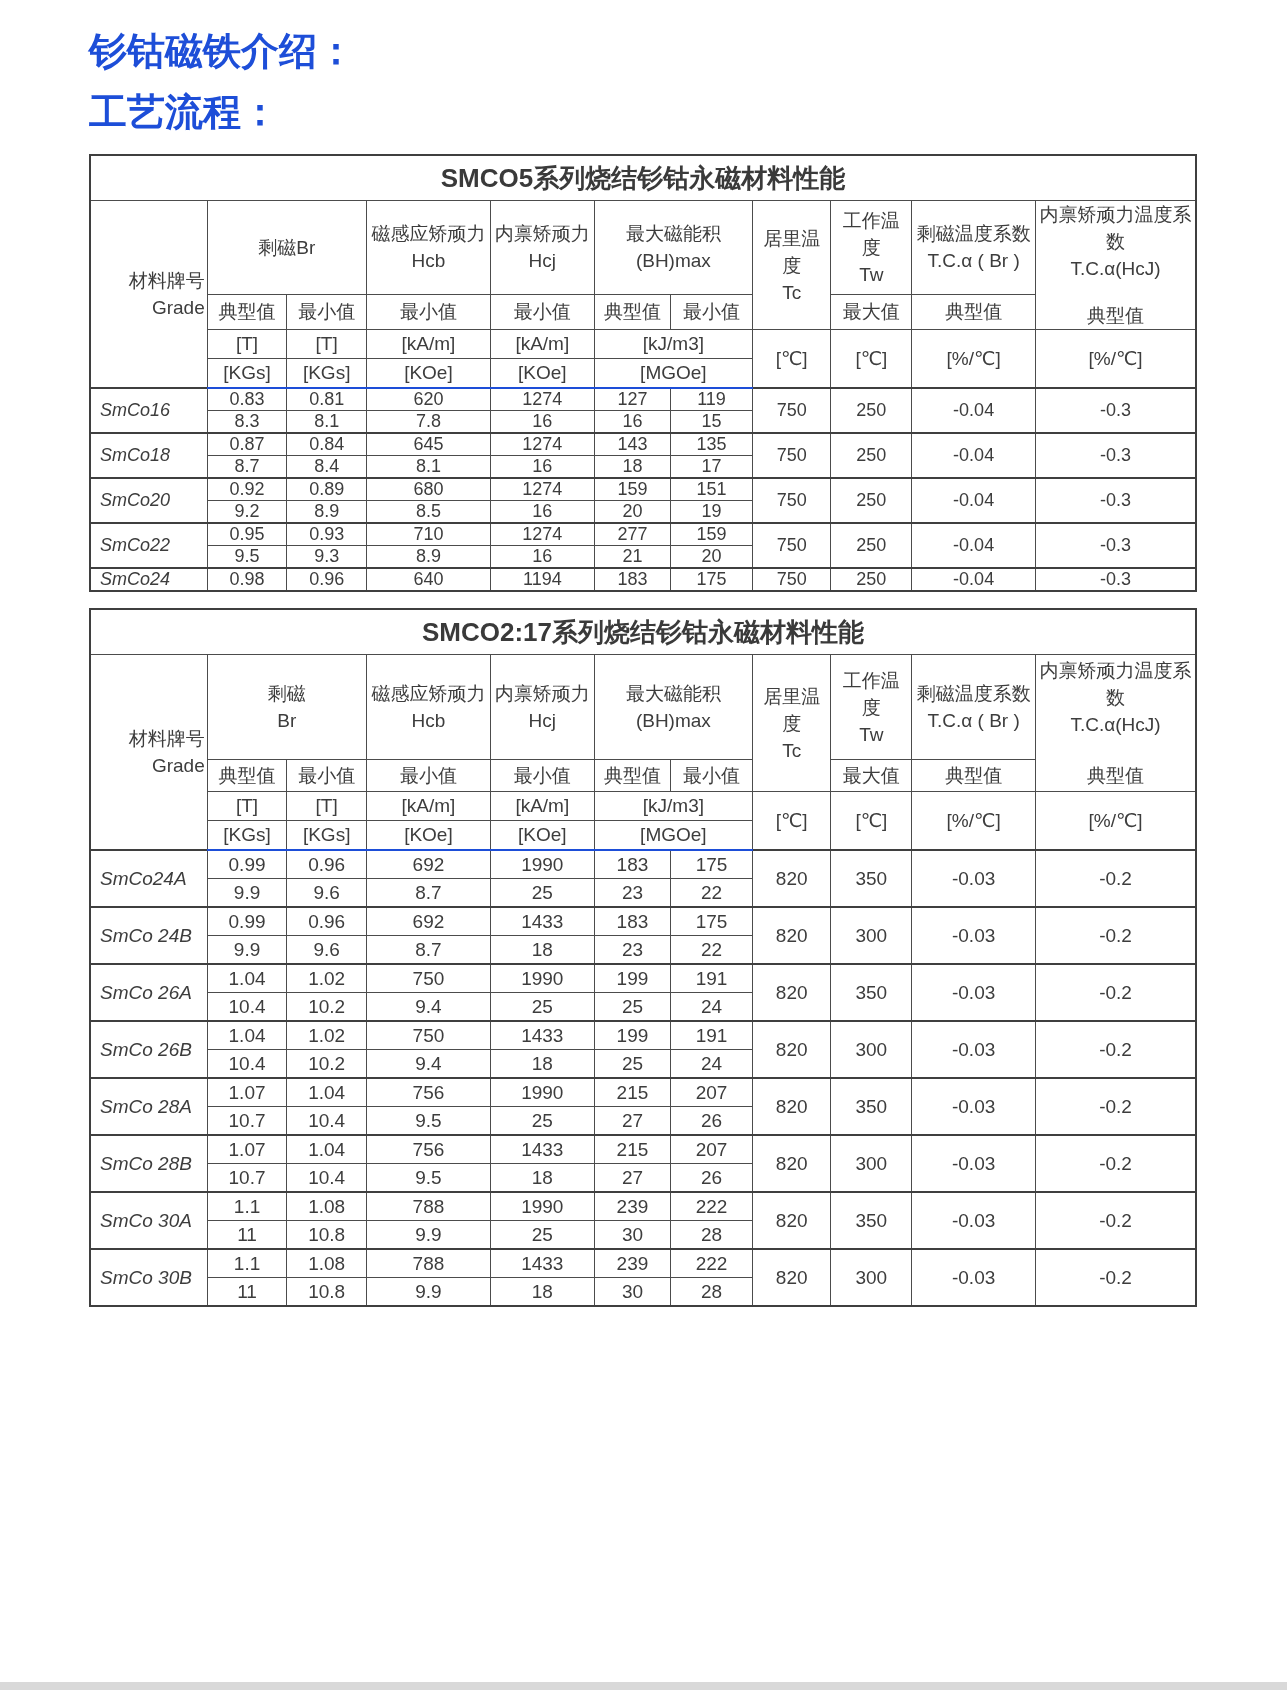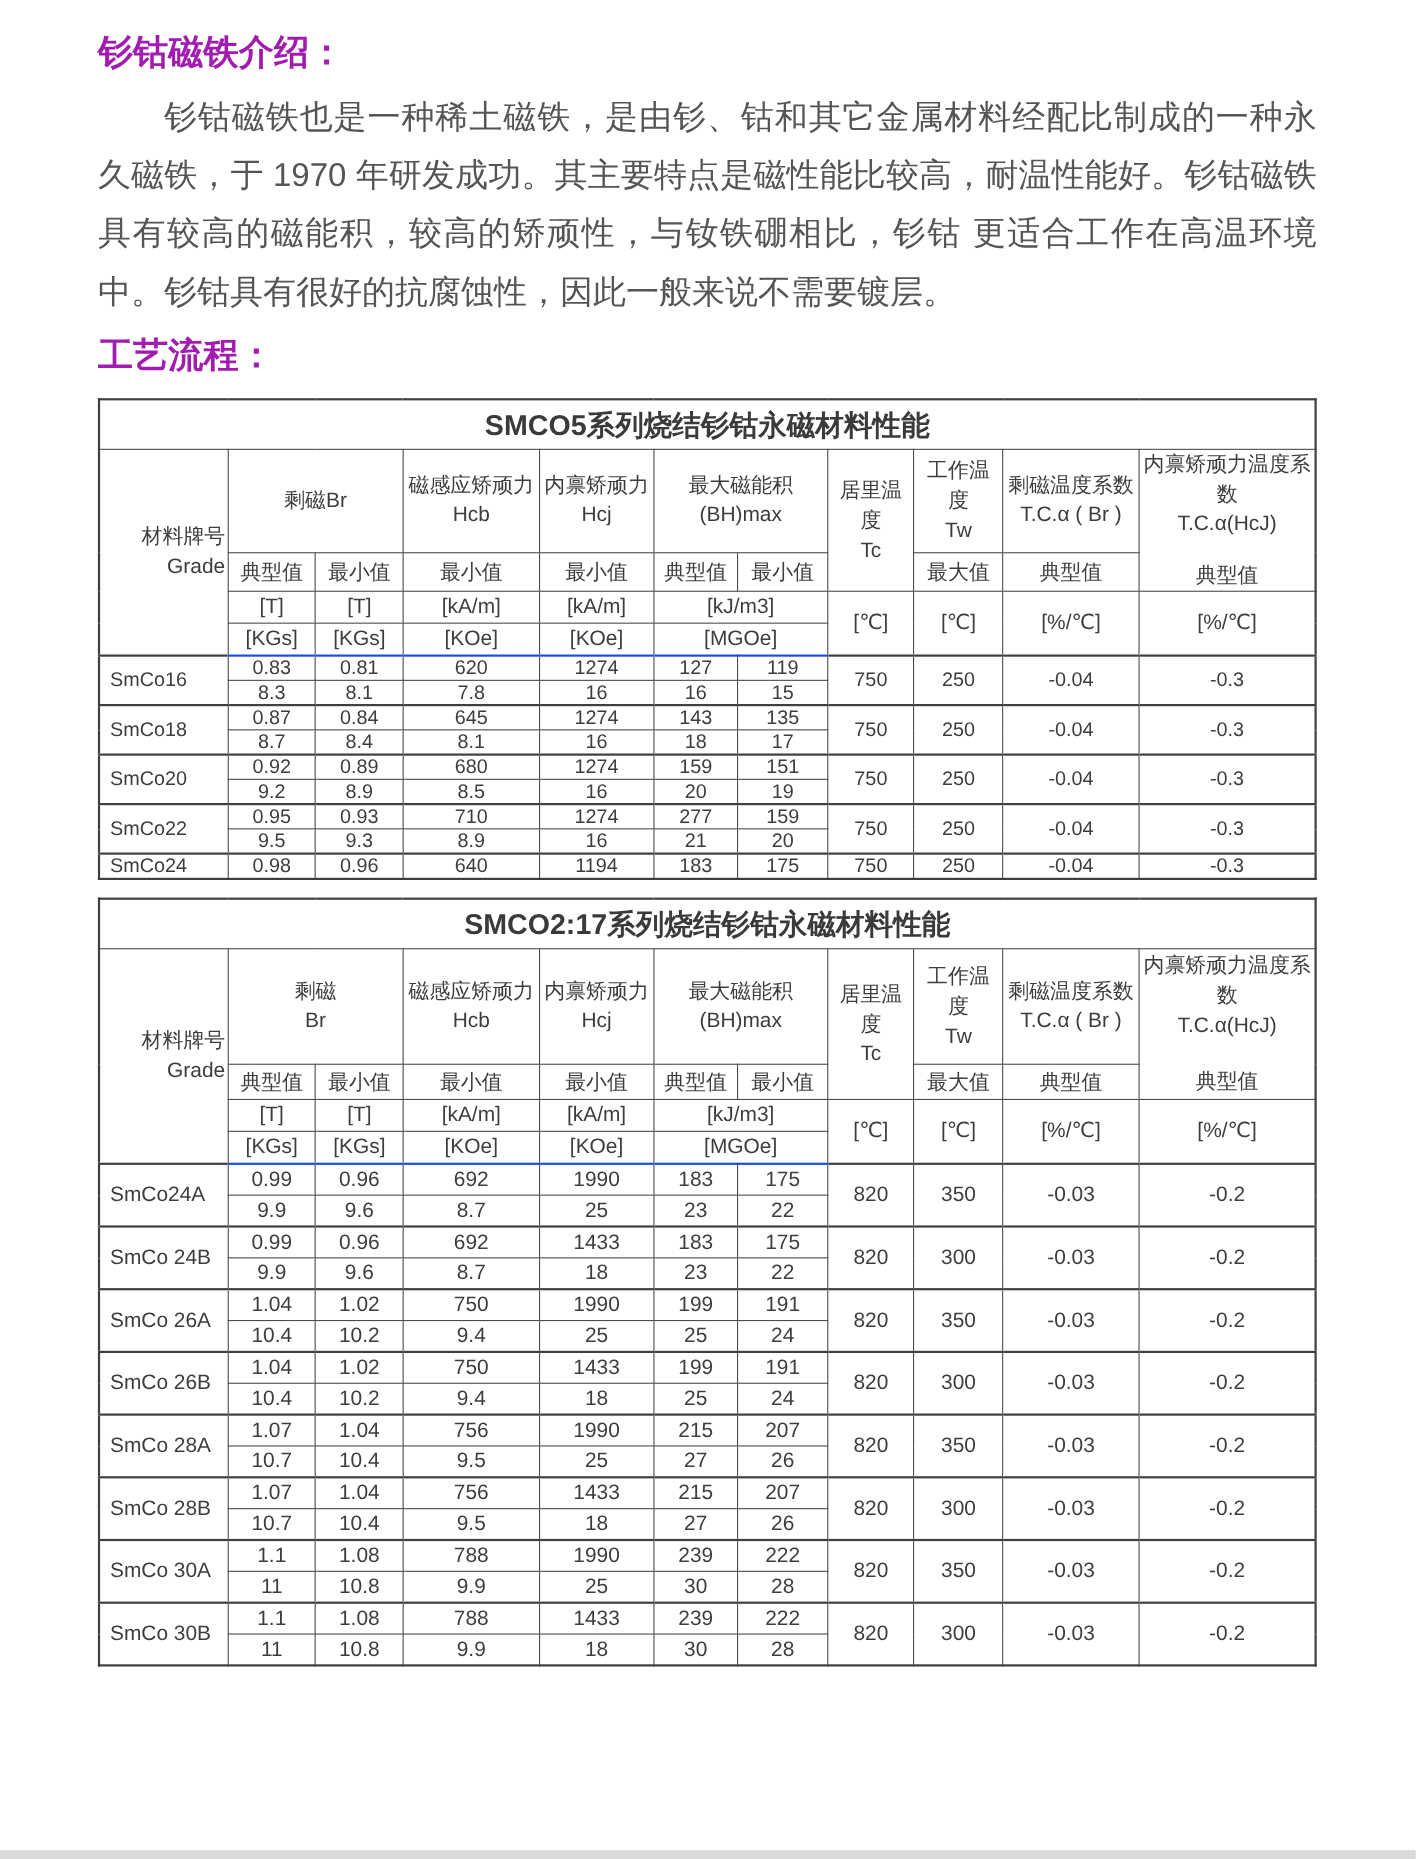--- a/index.html
+++ b/index.html
@@ -7,21 +7,21 @@
     width:1287px;height:1690px;
     background:#ffffff;
     font-family:"Liberation Sans","DejaVu Sans",sans-serif;
     color:#4d4d4d;
     position:relative;
     overflow:hidden;
   }
   .page{padding:12px 90px 0 89px;}
 
   .doc-heading{
-    font-size:32px;font-weight:bold;color:#a21caf;
+    font-size:38px;font-weight:bold;color:#1d4ed8;
     margin:14px 0 10px 0;
   }
   .doc-heading.second{margin:10px 0 12px 0;}
   .para{
     font-size:30px;line-height:53px;color:#555555;
     text-align:justify;margin:0;
   }
   .para.indent{text-indent:2em;}
   .process-line{
     font-size:30px;line-height:44px;color:#555555;
@@ -40,21 +40,21 @@
     padding:0 2px;overflow:hidden;
   }
   .spec-table td.title-cell{
     font-size:26px;font-weight:bold;color:#3a3a3a;height:44px;
   }
   .spec-table .hline{display:block;line-height:27px;}
   .spec-table td.grade-hd{
     text-align:right;padding-left:7px;
   }
   .spec-table tbody td.grade-cell{
-    text-align:left;padding-left:9px;
+    text-align:left;padding-left:9px;font-style:italic;
   }
   .spec-table thead td{font-size:19px;}
   .spec-table tr.sub-row td{height:31px;}
   .spec-table tr.unit-row td{height:28px;}
   .spec-table thead tr.unit-row:last-child td{border-bottom:2px solid #1d4ed8;}
   .merged-sub{display:block;}
 
   
   .t1 thead tr.main-hdr td{height:84px;}
   .t1 tbody td{font-size:18px;height:21px;line-height:21px;}
@@ -73,21 +73,20 @@
     position:absolute;left:0;bottom:0;width:100%;height:8px;
     background:#d9d9d9;
   }
 </style>
 </head>
 <body>
 
 <div class="page">
 
   <div class="doc-heading">钐钴磁铁介绍：</div>
-  <p class="para indent">钐钴磁铁也是一种稀土磁铁，是由钐、钴和其它金属材料经配比制成的一种永久磁铁，于 1970 年研发成功。其主要特点是磁性能比较高，耐温性能好。钐钴磁铁具有较高的磁能积，较高的矫顽性，与钕铁硼相比，钐钴 更适合工作在高温环境中。钐钴具有很好的抗腐蚀性，因此一般来说不需要镀层。</p>
 
   <div class="doc-heading second">工艺流程：</div>
 
   <table class="spec-table t1">
     <colgroup>
       <col style="width:10.6%">
         <col style="width:7.2%">
         <col style="width:7.2%">
       <col style="width:11.2%">
         <col style="width:9.4%">

